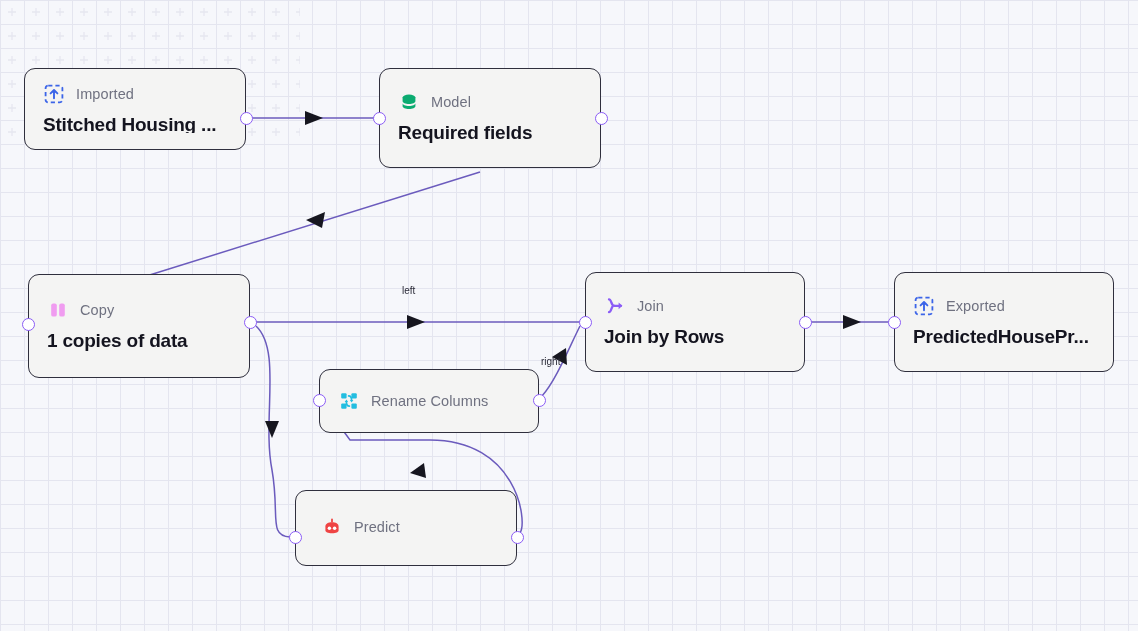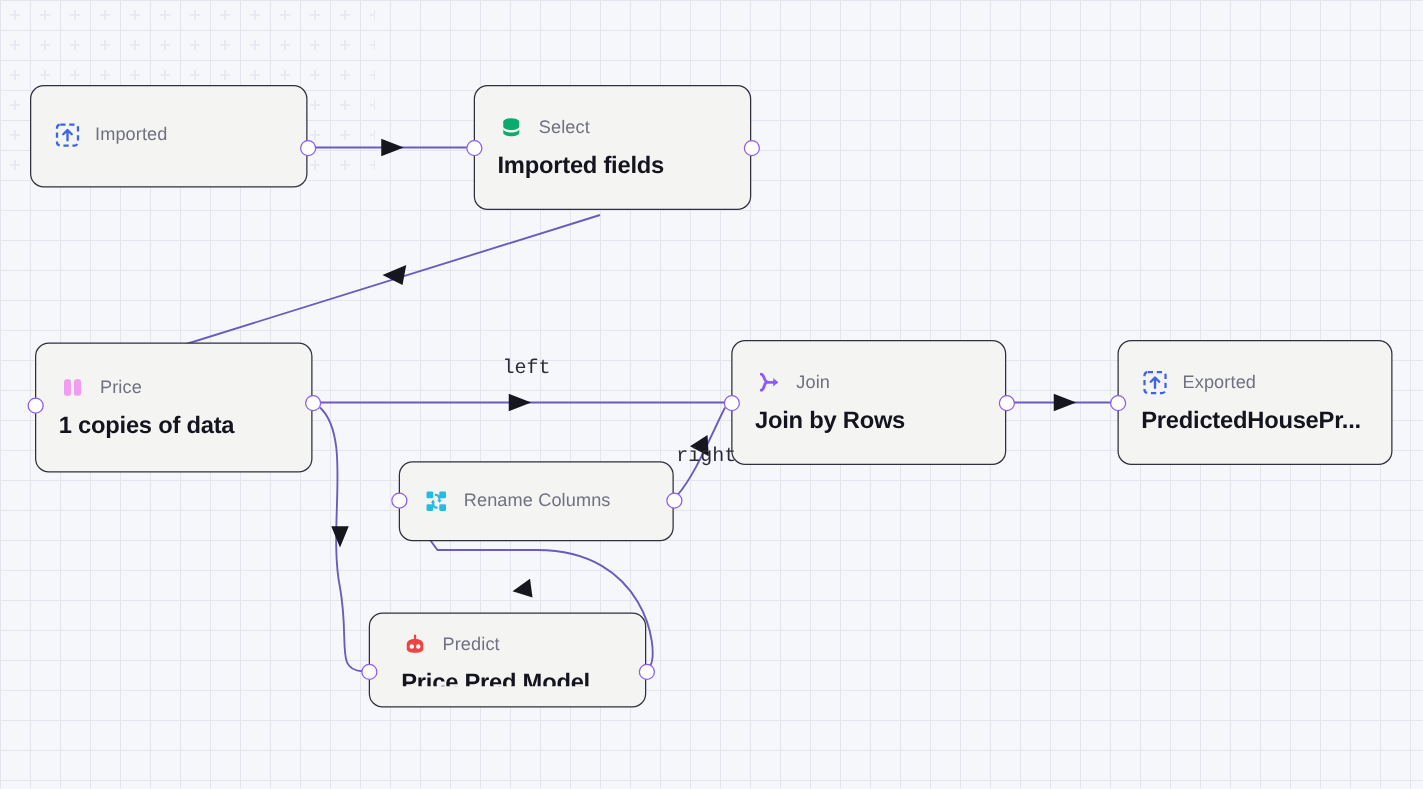--- a/index.html
+++ b/index.html
@@ -82,23 +82,23 @@
     width: 13px;
     height: 13px;
     box-sizing: border-box;
     border-radius: 50%;
     background: #ffffff;
     border: 1.6px solid #8b5cf6;
     z-index: 5;
   }
   .edge-label {
     position: absolute;
-    font-size: 16px;
+    font-size: 10px;
     color: #2b2b38;
-    font-family: Liberation Mono, monospace;
+    font-family: Liberation Sans, sans-serif;
     white-space: nowrap;
     z-index: 4;
   }
 </style>
 </head>
 <body>
 
 <div id="canvas">
 
   <svg id="grid-dots">
@@ -142,46 +142,47 @@
   <div class="node" style="left:24px; top:68px; width:222px; height:82px;">
     <div class="node-head">
       <span class="node-icon">
         <svg width="20" height="20" viewBox="0 0 20 20">
           <rect x="1.6" y="1.6" width="16.8" height="16.8" rx="2.6" fill="none" stroke="#3b64e8" stroke-width="1.8" stroke-dasharray="4.2 3"></rect>
           <path d="M10 14.2 L10 6.4 M6.6 9.4 L10 6 L13.4 9.4" stroke="#3b64e8" stroke-width="1.9" fill="none" stroke-linecap="round" stroke-linejoin="round"></path>
         </svg>
       </span>
       <span class="node-kind">Imported</span>
     </div>
+    <div class="node-title">Stitched Housing ...</div>
   </div>
 
   <div class="node" style="left:379px; top:68px; width:222px; height:100px;">
     <div class="node-head">
       <span class="node-icon">
         <svg width="20" height="20" viewBox="0 0 20 20">
           <ellipse cx="10" cy="5.4" rx="6.4" ry="2.8" fill="#0bab70"></ellipse>
           <path d="M3.6 5.4 L3.6 9.2 C3.6 10.75 6.47 12 10 12 C13.53 12 16.4 10.75 16.4 9.2 L16.4 5.4 Z" fill="#0bab70"></path>
           <path d="M3.6 11.2 L3.6 14.2 C3.6 15.75 6.47 17 10 17 C13.53 17 16.4 15.75 16.4 14.2 L16.4 11.2
                    C16.4 12.75 13.53 14 10 14 C6.47 14 3.6 12.75 3.6 11.2 Z" fill="#0bab70"></path>
         </svg>
       </span>
-      <span class="node-kind">Select</span>
-    </div>
-    <div class="node-title">Imported fields</div>
+      <span class="node-kind">Model</span>
+    </div>
+    <div class="node-title">Required fields</div>
   </div>
 
   <div class="node" style="left:28px; top:274px; width:222px; height:104px;">
     <div class="node-head">
       <span class="node-icon">
         <svg width="20" height="20" viewBox="0 0 20 20">
           <rect x="3.2" y="3.4" width="5.6" height="13.2" rx="1.9" fill="#f09cf0"></rect>
           <rect x="11.2" y="3.4" width="5.6" height="13.2" rx="1.9" fill="#f09cf0"></rect>
         </svg>
       </span>
-      <span class="node-kind">Price</span>
+      <span class="node-kind">Copy</span>
     </div>
     <div class="node-title">1 copies of data</div>
   </div>
 
   <div class="node" style="left:585px; top:272px; width:220px; height:100px;">
     <div class="node-head">
       <span class="node-icon">
         <svg width="20" height="20" viewBox="0 0 20 20">
           <path d="M4 3.4 C6.6 3.4 6.2 9.6 8.8 9.6 C6.2 9.6 6.6 16.2 4 16.2" fill="none" stroke="#8b5cf6" stroke-width="2.3" stroke-linecap="round" stroke-linejoin="round"></path>
           <path d="M9.2 9.8 L16 9.8" stroke="#8b5cf6" stroke-width="2.2" stroke-linecap="round"></path>
@@ -230,21 +231,20 @@
         <svg width="20" height="20" viewBox="0 0 20 20">
           <rect x="9.1" y="1.6" width="1.8" height="4" rx="0.9" fill="#ef4444"></rect>
           <path d="M3.4 9.4 C3.4 6.6 6.3 5.2 10 5.2 C13.7 5.2 16.6 6.6 16.6 9.4
                    L16.6 13.2 C16.6 15 14.2 16.2 10 16.2 C5.8 16.2 3.4 15 3.4 13.2 Z" fill="#ef4444"></path>
           <circle cx="7.4" cy="11.2" r="1.75" fill="#ffffff"></circle>
           <circle cx="12.6" cy="11.2" r="1.75" fill="#ffffff"></circle>
         </svg>
       </span>
       <span class="node-kind">Predict</span>
     </div>
-    <div class="node-title">Price Pred Model</div>
   </div>
 
   <div class="port" style="left:240px; top:112px;"></div>
   <div class="port" style="left:373px; top:112px;"></div>
   <div class="port" style="left:595px; top:112px;"></div>
 
   <div class="port" style="left:22px;  top:318px;"></div>
   <div class="port" style="left:244px; top:316px;"></div>
 
   <div class="port" style="left:579px; top:316px;"></div>

